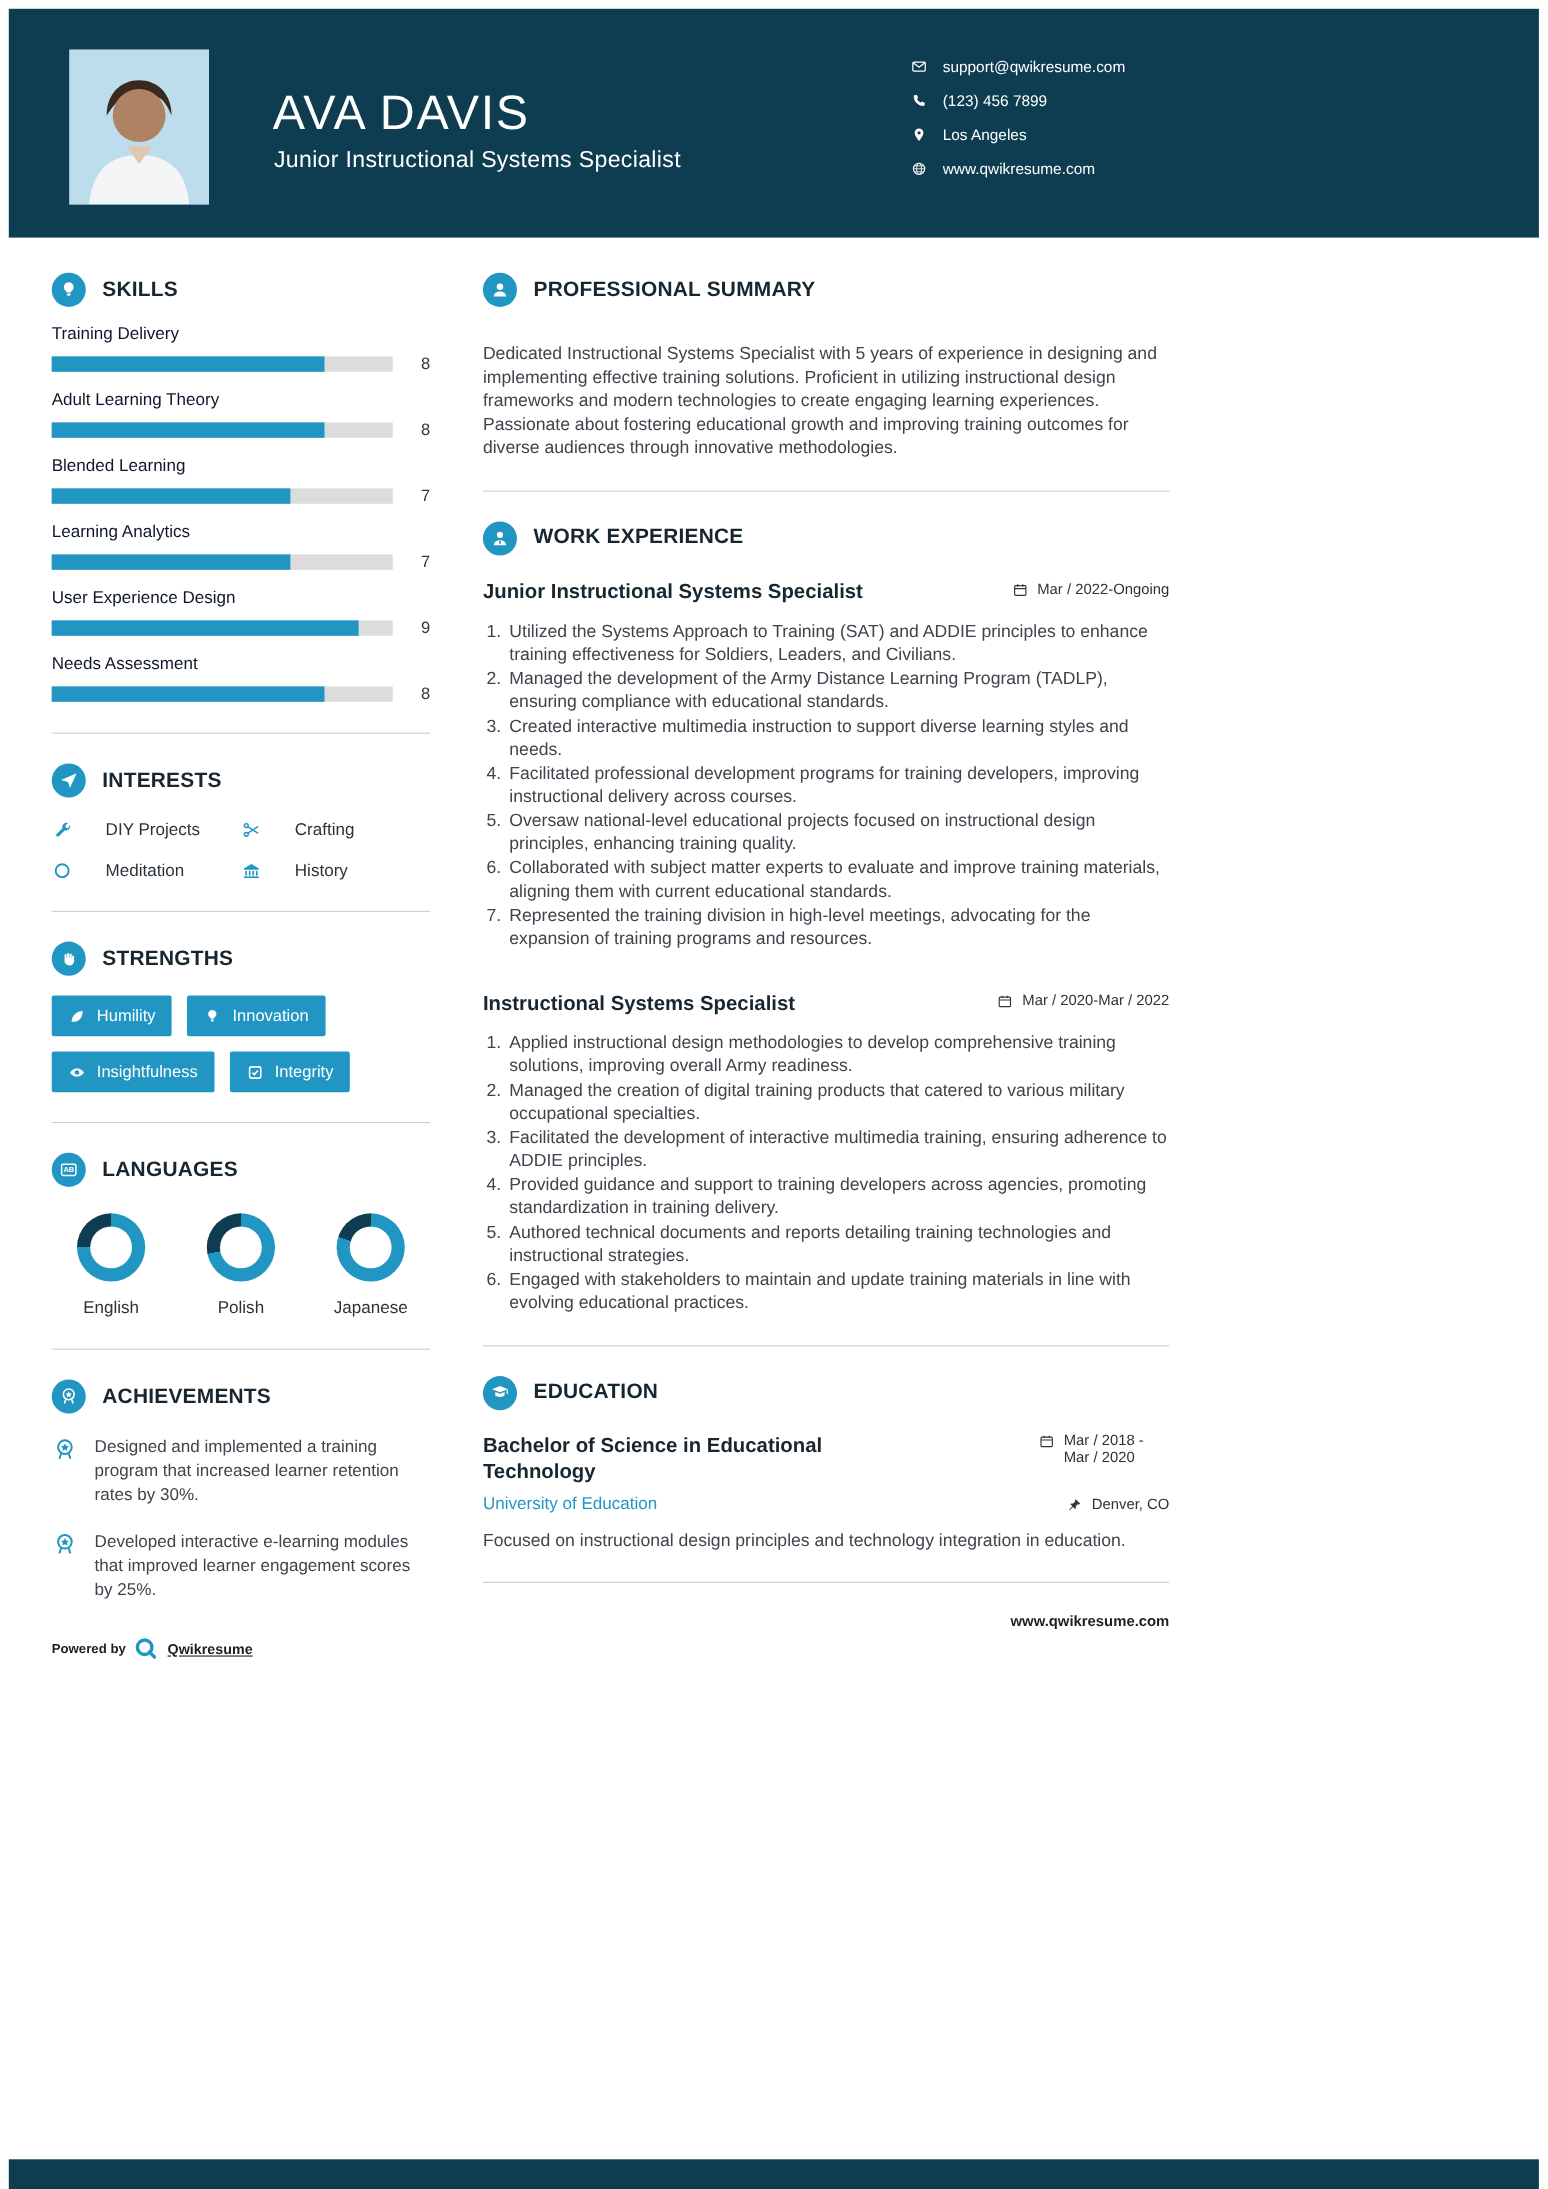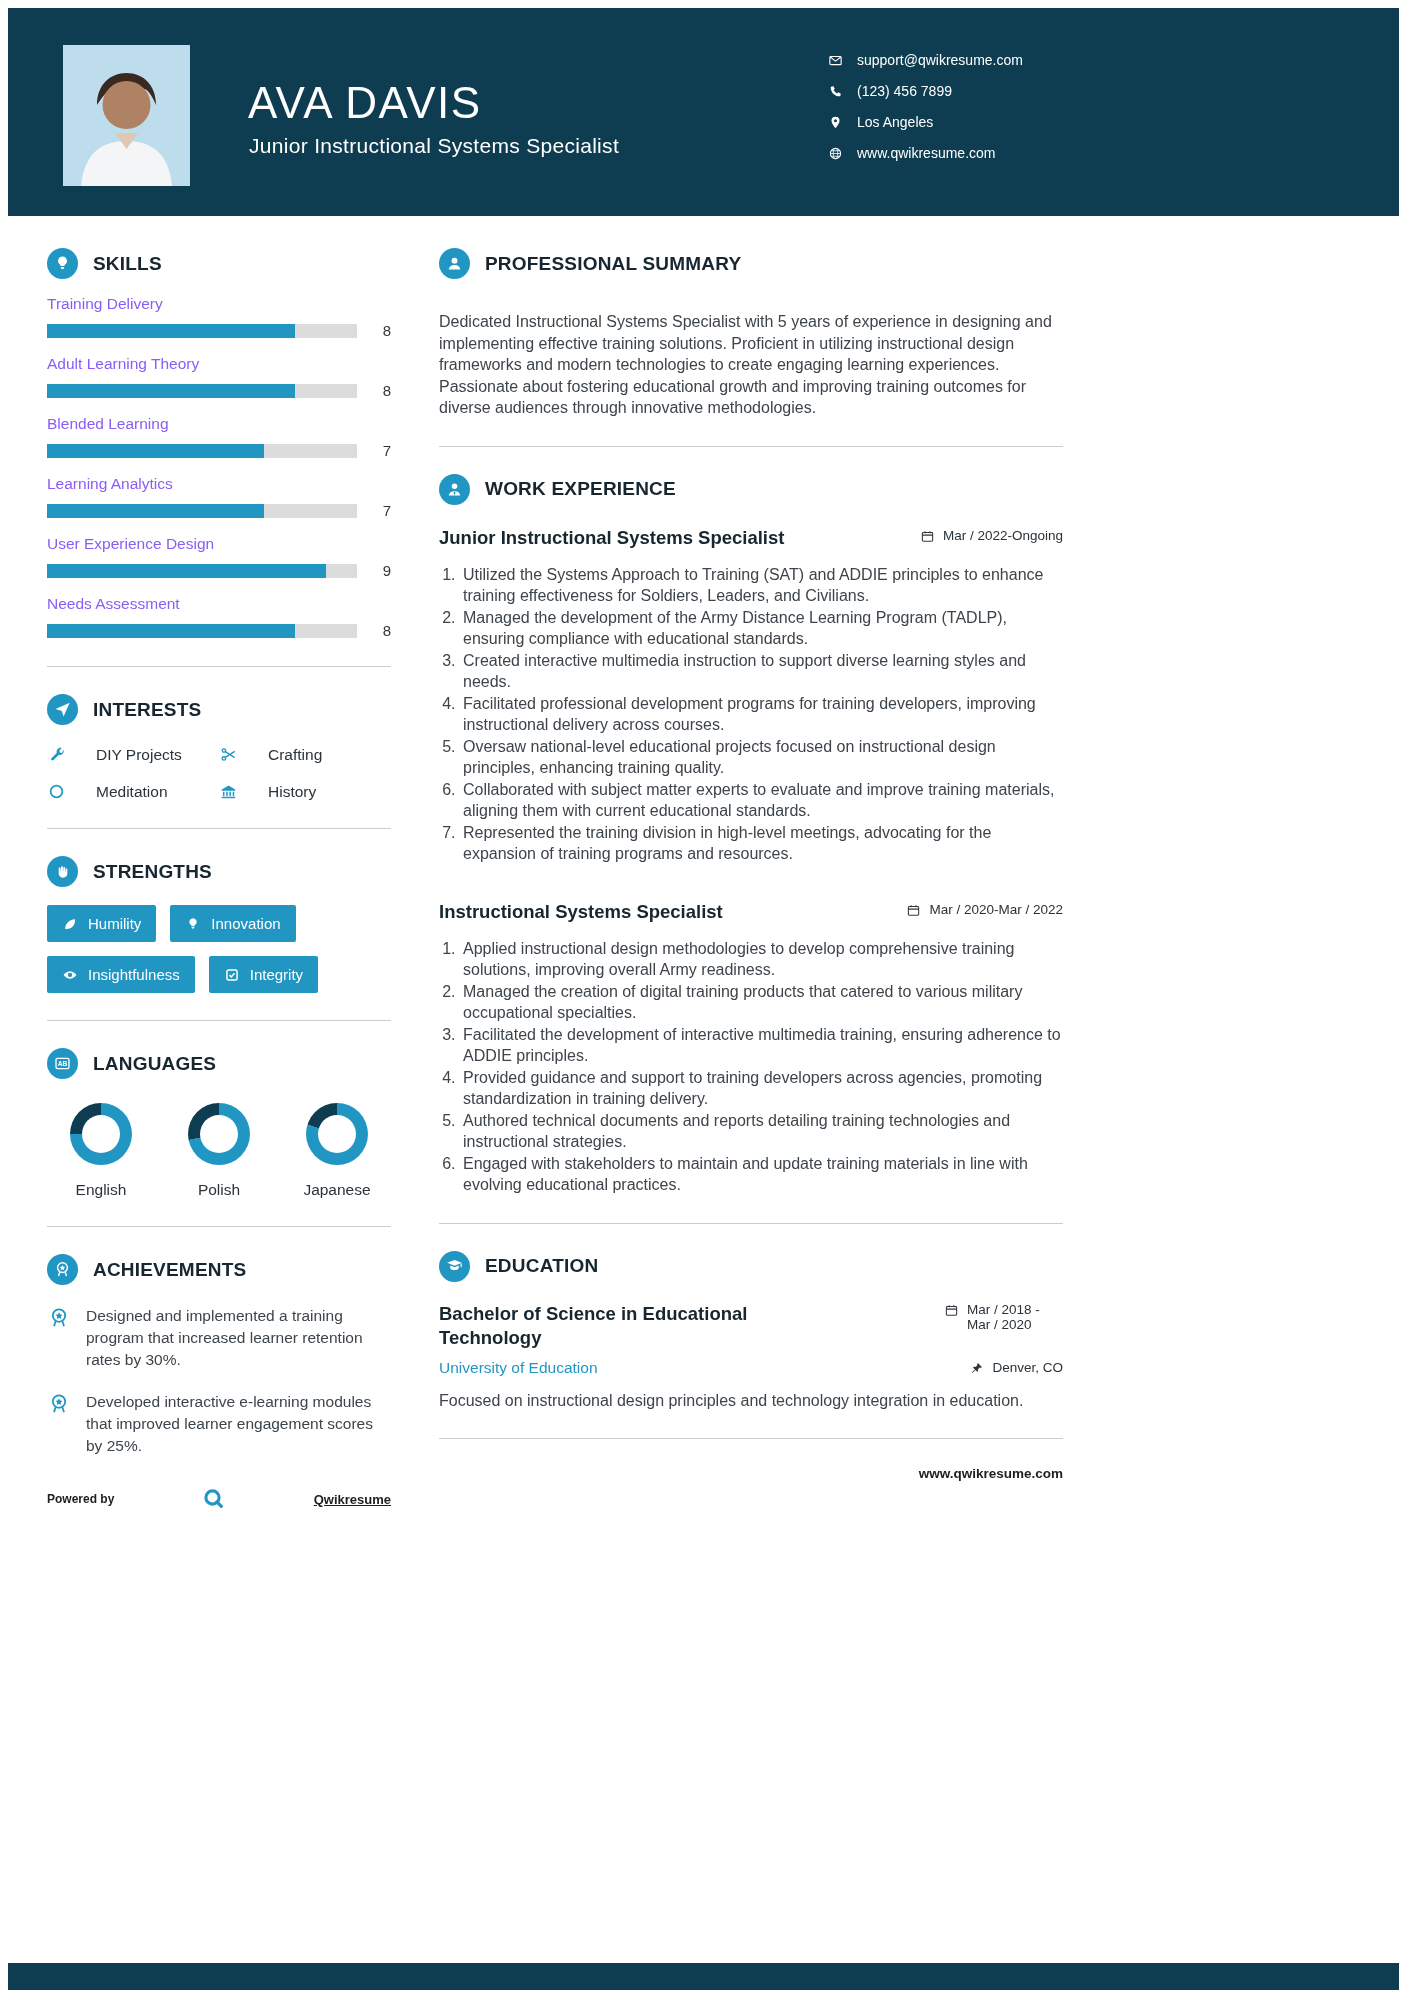--- a/index.html
+++ b/index.html
@@ -22,21 +22,21 @@
   .left  { position:absolute; left:47px;  top:248px; width:344px; }
   .right { position:absolute; left:439px; top:248px; width:624px; }
   .rule { border:none; border-top:1px solid var(--line); margin:27px 0; }
 
   .sec-head { display:flex; align-items:center; gap:15px; }
   .sec-icon { width:31px; height:31px; flex:0 0 31px; border-radius:50%; background:var(--accent); color:#fff; padding:6px; }
   h2 { font-size:19px; color:var(--ink); font-weight:bold; letter-spacing:.2px; }
 
   
   .skill { margin-top:16px; }
-  .skill-label { font-size:15.5px; color:#8b5cf6; margin-bottom:9px; }
+  .skill-label { font-size:15.5px; color:#0f172a; margin-bottom:9px; }
   .skill-row { display:flex; align-items:center; gap:16px; }
   .skill-bar { flex:1; height:14px; background:#dcdcdc; }
   .skill-fill { height:100%; background:var(--accent); }
   .skill-value { width:18px; font-size:15px; color:#30373d; text-align:right; }
 
   
   .interest-grid { display:grid; grid-template-columns:1fr 1fr; row-gap:18px; margin-top:20px; }
   .interest { display:flex; align-items:center; gap:30px; font-size:15.5px; color:#2b333a; }
   .interest .ic { width:19px; height:19px; flex:0 0 19px; color:var(--accent); }
 
@@ -50,21 +50,21 @@
   .lang { display:flex; flex-direction:column; align-items:center; gap:16px; width:96px; }
   .donut { position:relative; width:62px; height:62px; border-radius:50%; background:#ccc; }
   .donut::after { content:""; position:absolute; inset:12px; border-radius:50%; background:#fff; }
   .lang-label { font-size:15.5px; color:#2b333a; }
 
   
   .ach { display:flex; gap:15px; margin-top:20px; font-size:15.5px; line-height:22px; color:var(--body); }
   .ach .ic { width:24px; height:24px; flex:0 0 24px; color:var(--accent); margin-top:1px; }
 
   
-  .powered { display:flex; align-items:center; gap:7px; margin-top:30px;justify-content:space-between; }
+  .powered { display:flex; align-items:center; gap:7px; margin-top:30px; }
   .powered-label { font-size:12px; font-weight:bold; color:#1e1e1e; }
   .logo { width:24px; height:24px; }
   .brand { font-size:13px; font-weight:bold; color:#1e1e1e; text-decoration:underline; }
 
   
   .summary-text { margin-top:32px; font-size:16px; line-height:21.5px; color:var(--body); }
   .job { margin-top:22px; }
   .job + .job { margin-top:36px; }
   h3 { font-size:18.5px; color:var(--ink); font-weight:bold; }
   .row-sb { display:flex; justify-content:space-between; align-items:baseline; }

